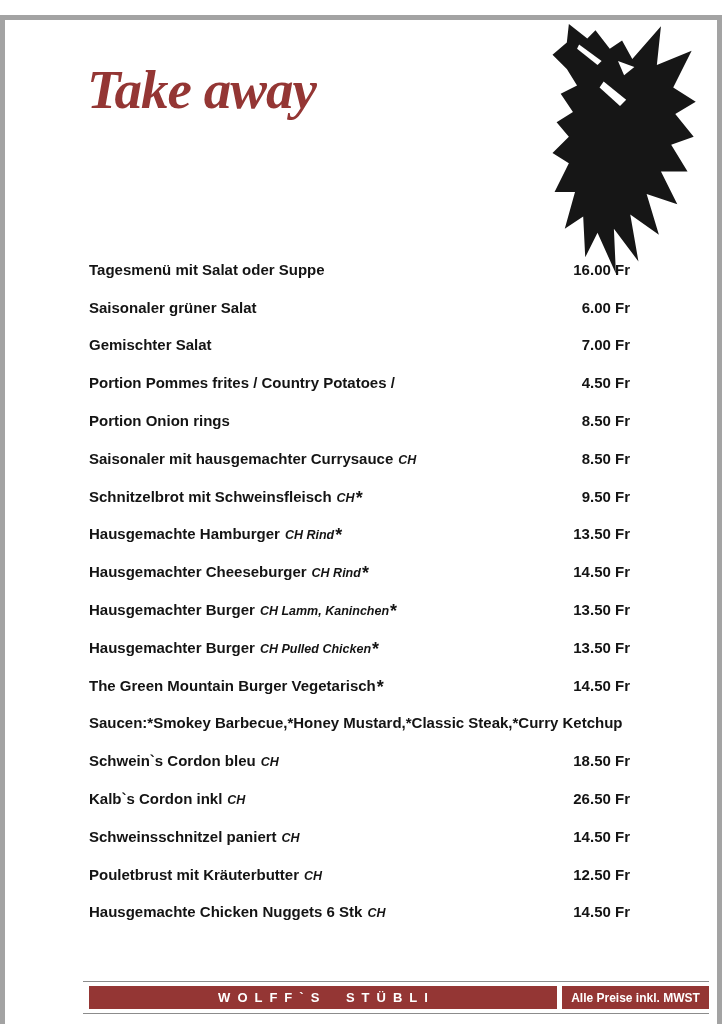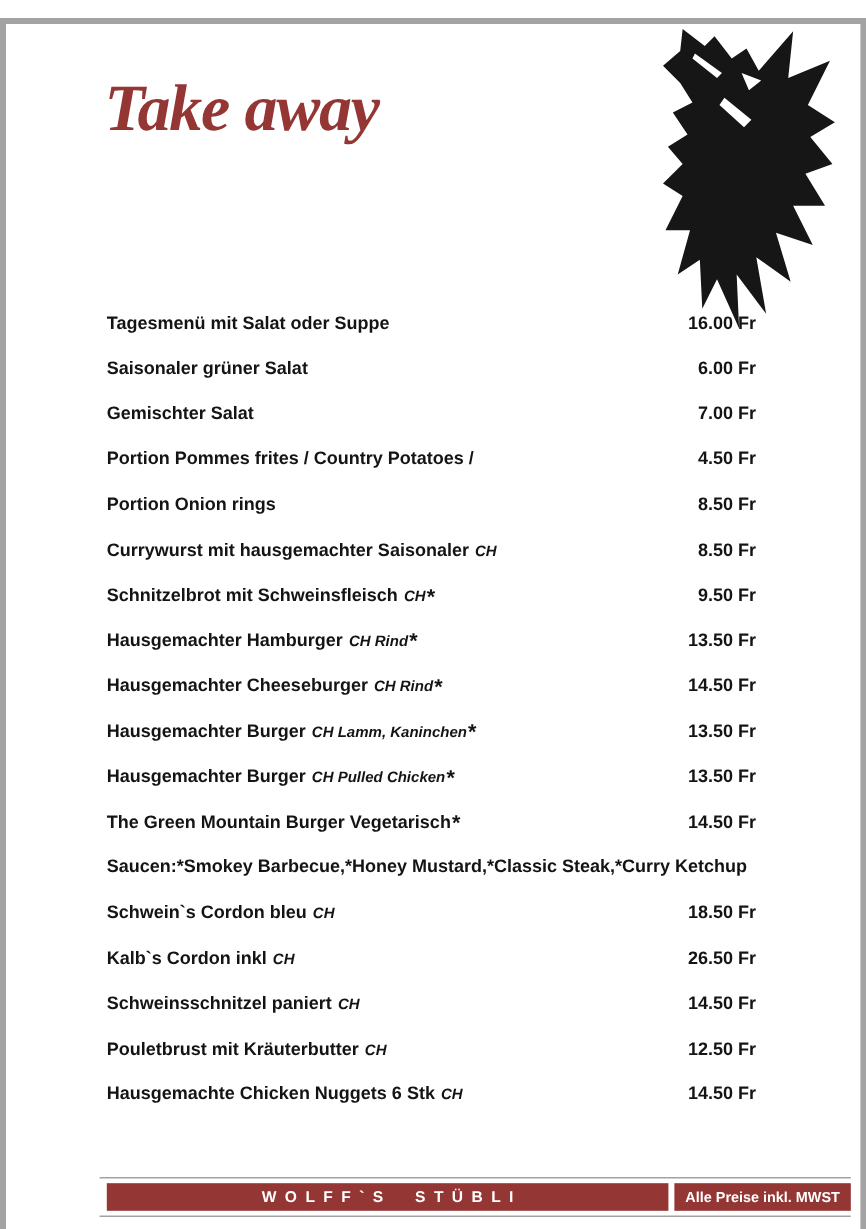--- a/index.html
+++ b/index.html
@@ -192,39 +192,39 @@
     <div class="row">
       <span class="label-wrap">
         <span class="label">Portion Onion rings</span>
 
       </span>
       <span class="price">8.50 Fr</span>
     </div>
 
     <div class="row">
       <span class="label-wrap">
-        <span class="label">Currywurst mit hausgemachter Saisonaler</span>
+        <span class="label">Saisonaler mit hausgemachter Currysauce</span>
         <span class="note">CH</span>
 
       </span>
       <span class="price">8.50 Fr</span>
     </div>
 
     <div class="row">
       <span class="label-wrap">
         <span class="label">Schnitzelbrot mit Schweinsfleisch</span>
         <span class="note">CH</span>
         <span class="star">*</span>
       </span>
       <span class="price">9.50 Fr</span>
     </div>
 
     <div class="row">
       <span class="label-wrap">
-        <span class="label">Hausgemachter Hamburger</span>
+        <span class="label">Hausgemachte Hamburger</span>
         <span class="note">CH Rind</span>
         <span class="star">*</span>
       </span>
       <span class="price">13.50 Fr</span>
     </div>
 
     <div class="row">
       <span class="label-wrap">
         <span class="label">Hausgemachter Cheeseburger</span>
         <span class="note">CH Rind</span>

